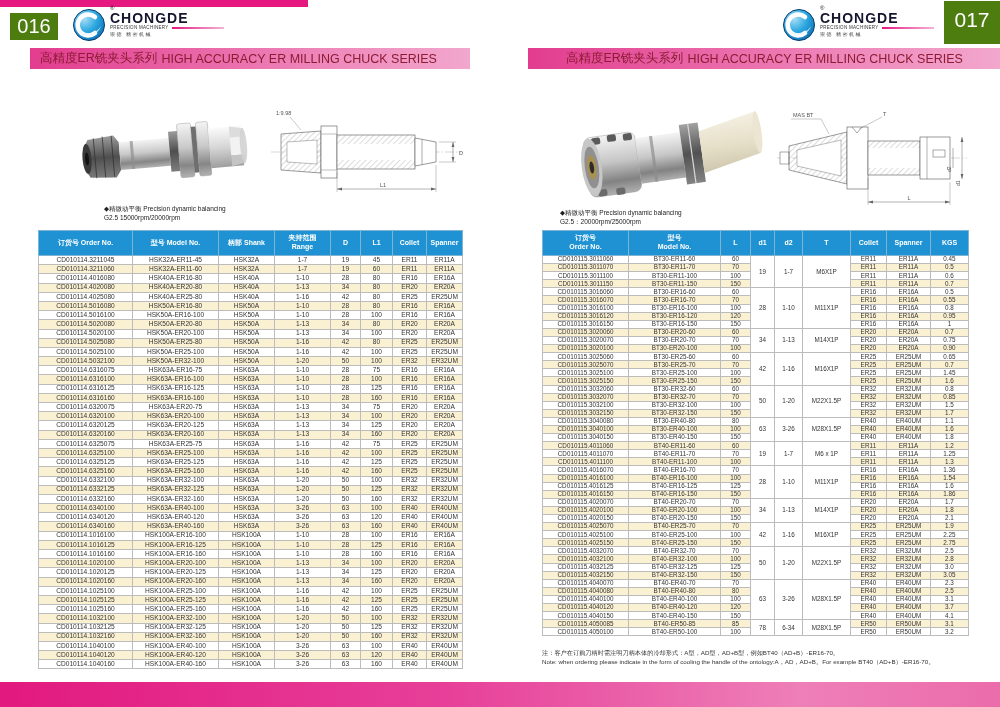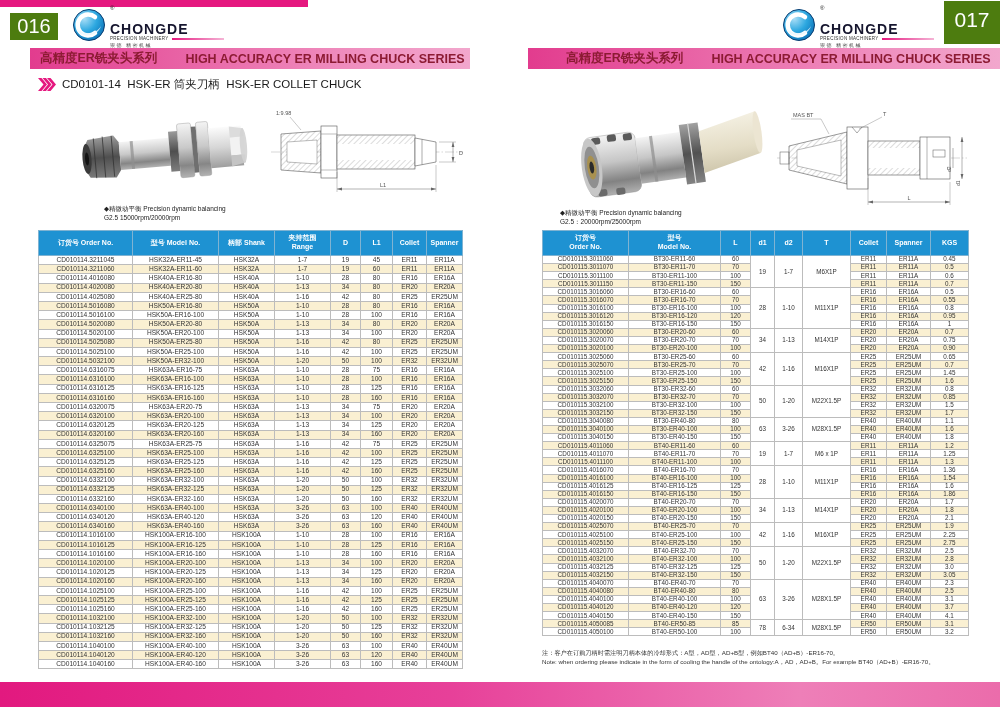--- a/index.html
+++ b/index.html
@@ -12,30 +12,30 @@
   .pagenum{background:#4d7c0f;color:#fff;display:flex;align-items:center;justify-content:center;}
   .pagenum-left{left:10px;top:13px;width:48px;height:27px;font-size:20px;}
   .pagenum-right{left:944px;top:1px;width:56px;height:43px;font-size:21px;align-items:flex-end;padding-bottom:12px;box-sizing:border-box;}
   .footer-bar{left:0;top:682px;width:1000px;height:25px;
               background:linear-gradient(90deg,#e2197f 0%,#e74099 45%,#ee7fb8 80%,#eb6cab 100%);}
 
   
   .logo{display:flex;align-items:flex-start;gap:4px;}
   .logo-left{left:72px;top:8px;}
   .logo-right{left:782px;top:8px;}
-  .logo-textcol{position:relative;padding-top:15px;}
+  .logo-textcol{position:relative;padding-top:4px;}
   .logo-reg{position:absolute;top:-3px;left:0;font-size:6px;color:#222;}
   .logo-name{font-size:14px;font-weight:bold;letter-spacing:1px;color:#15152e;line-height:13px;}
   .logo-sub{display:flex;align-items:center;font-size:4.5px;letter-spacing:.3px;color:#333;line-height:6px;}
   .logo-dash{width:52px;height:2px;margin-left:3px;background:linear-gradient(90deg,#e5187f,#f5b4d6);}
   .logo-zh{font-size:5px;color:#444;letter-spacing:1.5px;line-height:7px;}
 
   
   .banner{height:21px;background:linear-gradient(90deg,#e23c8e 0%,#ef8bbd 70%,#f2a7cd 100%);
-          display:flex;align-items:center;color:#8c1b33;font-weight:bold;font-size:12.5px;white-space:pre;gap:24px;}
+          display:flex;align-items:center;color:#8c1b33;font-weight:normal;font-size:12.5px;white-space:pre;}
   .banner-left{left:30px;top:48px;width:440px;padding-left:10px;box-sizing:border-box;}
   .banner-right{left:528px;top:48px;width:472px;padding-left:38px;box-sizing:border-box;}
   .banner .en{margin-left:4px;}
 
   
   .sect{display:flex;align-items:center;gap:6px;font-size:11.5px;color:#1a1a1a;white-space:pre;}
   .sect-left{left:38px;top:77px;}
   .sect-right{left:542px;top:77px;}
 
   
@@ -117,28 +117,20 @@
 
   <div class="abs banner banner-left">
     <span class="zh">高精度ER铣夹头系列</span>
     <span class="en">HIGH ACCURACY ER MILLING CHUCK SERIES</span>
   </div>
   <div class="abs banner banner-right">
     <span class="zh">高精度ER铣夹头系列</span>
     <span class="en">HIGH ACCURACY ER MILLING CHUCK SERIES</span>
   </div>
 
-  <div class="abs sect sect-left">
-    <svg width="18" height="13" viewBox="0 0 18 13">
-      <path d="M0,0 L3.5,0 L9,6.5 L3.5,13 L0,13 L5.5,6.5 Z" fill="#e5187f"></path>
-      <path d="M4.5,0 L8,0 L13.5,6.5 L8,13 L4.5,13 L10,6.5 Z" fill="#e5187f"></path>
-      <path d="M9,0 L12.5,0 L18,6.5 L12.5,13 L9,13 L14.5,6.5 Z" fill="#e5187f"></path>
-    </svg>
-    <span>CD0101-14  HSK-ER 筒夹刀柄  HSK-ER COLLET CHUCK</span>
-  </div>
 
   <svg class="abs" style="left:75px;top:100px;" width="185" height="105" viewBox="0 0 185 105">
     <defs>
       <linearGradient id="metalA" x1="0" y1="0" x2="0" y2="1">
         <stop offset="0" stop-color="#f4f4f4"></stop>
           <stop offset=".45" stop-color="#c9c9c9"></stop>
         <stop offset=".78" stop-color="#868686"></stop>
           <stop offset="1" stop-color="#b2b2b2"></stop>
       </linearGradient>
       <linearGradient id="metalB" x1="0" y1="0" x2="0" y2="1">

